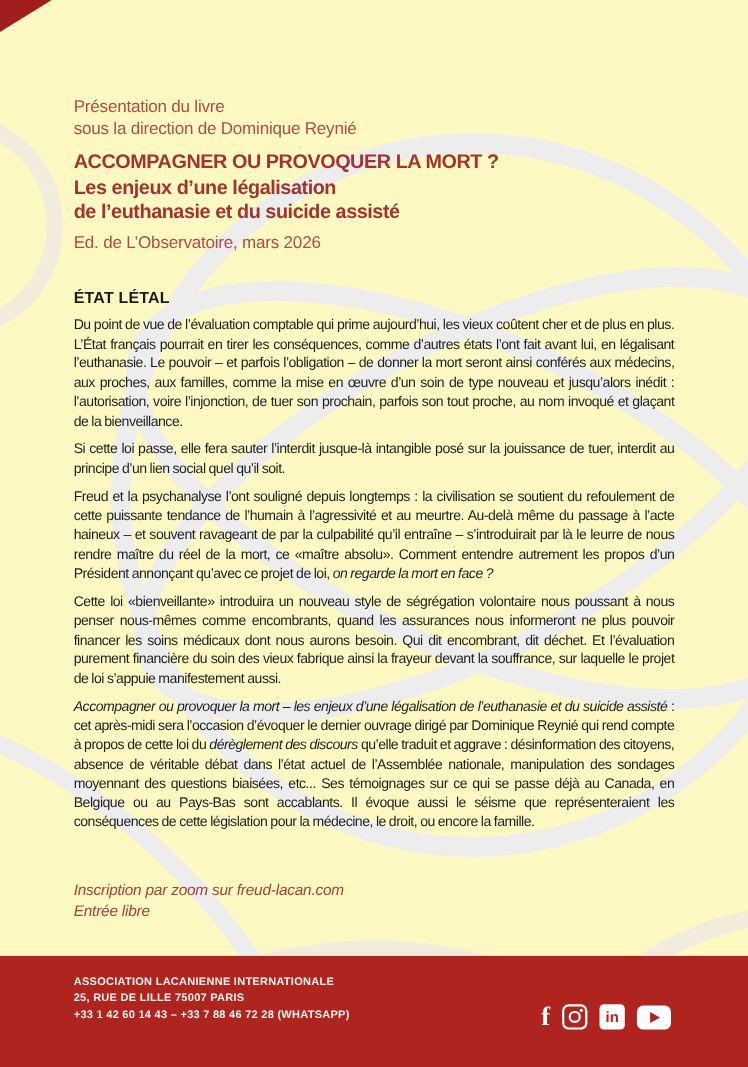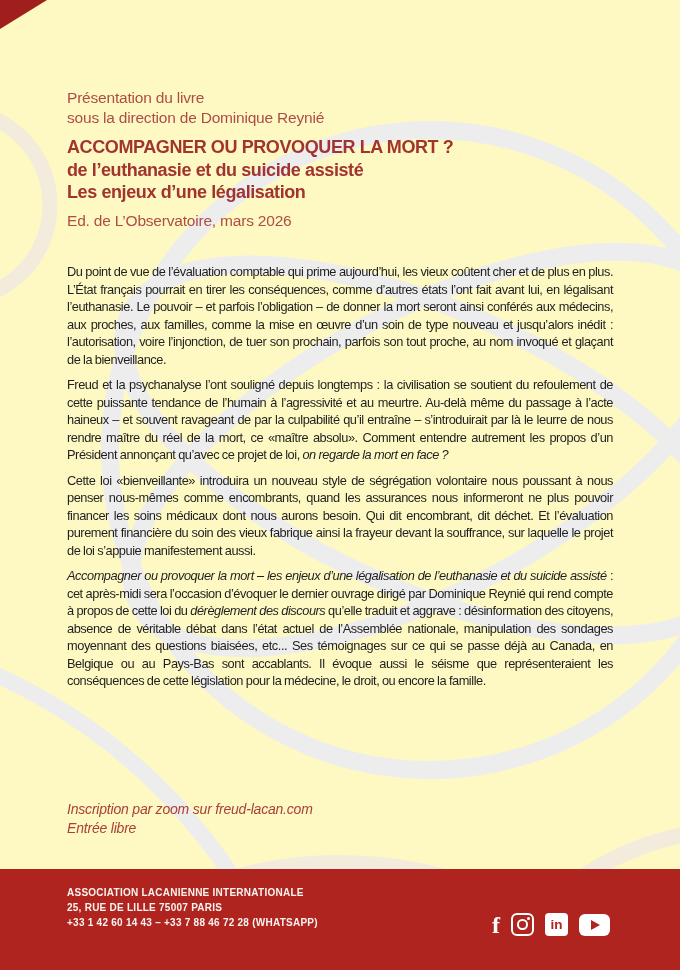--- a/index.html
+++ b/index.html
@@ -62,28 +62,30 @@
     </g>
   </svg>
 
   <div class="corner-triangle"></div>
 
   <div class="header">
     <div class="hdr-line">Présentation du livre</div>
     <div class="hdr-line">sous la direction de Dominique Reynié</div>
     <div class="book-title">
       <div class="title-line">ACCOMPAGNER OU PROVOQUER LA MORT ?</div>
+      <div class="title-line">Les enjeux d’une légalisation</div>
       <div class="title-line">de l’euthanasie et du suicide assisté</div>
-      <div class="title-line">Les enjeux d’une légalisation</div>
     </div>
     <div class="publisher">Ed. de L’Observatoire, mars 2026</div>
   </div>
 
   <div class="body-block">
+    <h2 class="section-heading">ÉTAT LÉTAL</h2>
     <p><span>Du point de vue de l’évaluation comptable qui prime aujourd’hui, les vieux coûtent cher et de plus en plus. L’État français pourrait en tirer les conséquences, comme d’autres états l’ont fait avant lui, en légalisant l’euthanasie. Le pouvoir – et parfois l’obligation – de donner la mort seront ainsi conférés aux médecins, aux proches, aux familles, comme la mise en œuvre d’un soin de type nouveau et jusqu’alors inédit : l’autorisation, voire l’injonction, de tuer son prochain, parfois son tout proche, au nom invoqué et glaçant de la bienveillance.</span></p>
+    <p><span>Si cette loi passe, elle fera sauter l’interdit jusque-là intangible posé sur la jouissance de tuer, interdit au principe d’un lien social quel qu’il soit.</span></p>
     <p><span>Freud et la psychanalyse l’ont souligné depuis longtemps : la civilisation se soutient du refoulement de cette puissante tendance de l’humain à l’agressivité et au meurtre. Au-delà même du passage à l’acte haineux – et souvent ravageant de par la culpabilité qu’il entraîne – s’introduirait par là le leurre de nous rendre maître du réel de la mort, ce «maître absolu». Comment entendre autrement les propos d’un Président annonçant qu’avec ce projet de loi, </span><i>on regarde la mort en face ?</i></p>
     <p><span>Cette loi «bienveillante» introduira un nouveau style de ségrégation volontaire nous poussant à nous penser nous-mêmes comme encombrants, quand les assurances nous informeront ne plus pouvoir financer les soins médicaux dont nous aurons besoin. Qui dit encombrant, dit déchet. Et l’évaluation purement financière du soin des vieux fabrique ainsi la frayeur devant la souffrance, sur laquelle le projet de loi s’appuie manifestement aussi.</span></p>
     <p><i>Accompagner ou provoquer la mort – les enjeux d’une légalisation de l’euthanasie et du suicide assisté</i><span> : cet après-midi sera l’occasion d’évoquer le dernier ouvrage dirigé par Dominique Reynié qui rend compte à propos de cette loi du </span><i>dérèglement des discours</i><span> qu’elle traduit et aggrave : désinformation des citoyens, absence de véritable débat dans l’état actuel de l’Assemblée nationale, manipulation des sondages moyennant des questions biaisées, etc... Ses témoignages sur ce qui se passe déjà au Canada, en Belgique ou au Pays-Bas sont accablants. Il évoque aussi le séisme que représenteraient les conséquences de cette législation pour la médecine, le droit, ou encore la famille.</span></p>
   </div>
 
   <div class="registration">
     <div class="reg-line">Inscription par zoom sur freud-lacan.com</div>
     <div class="reg-line">Entrée libre</div>
   </div>
 

